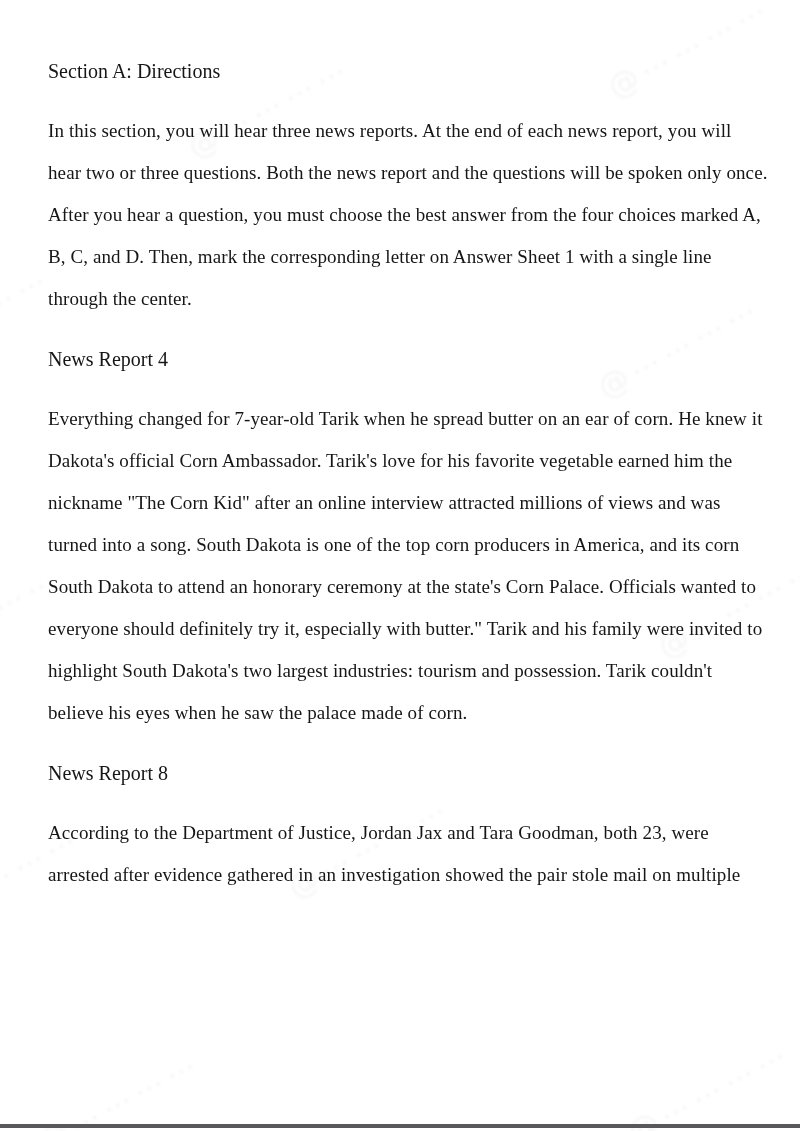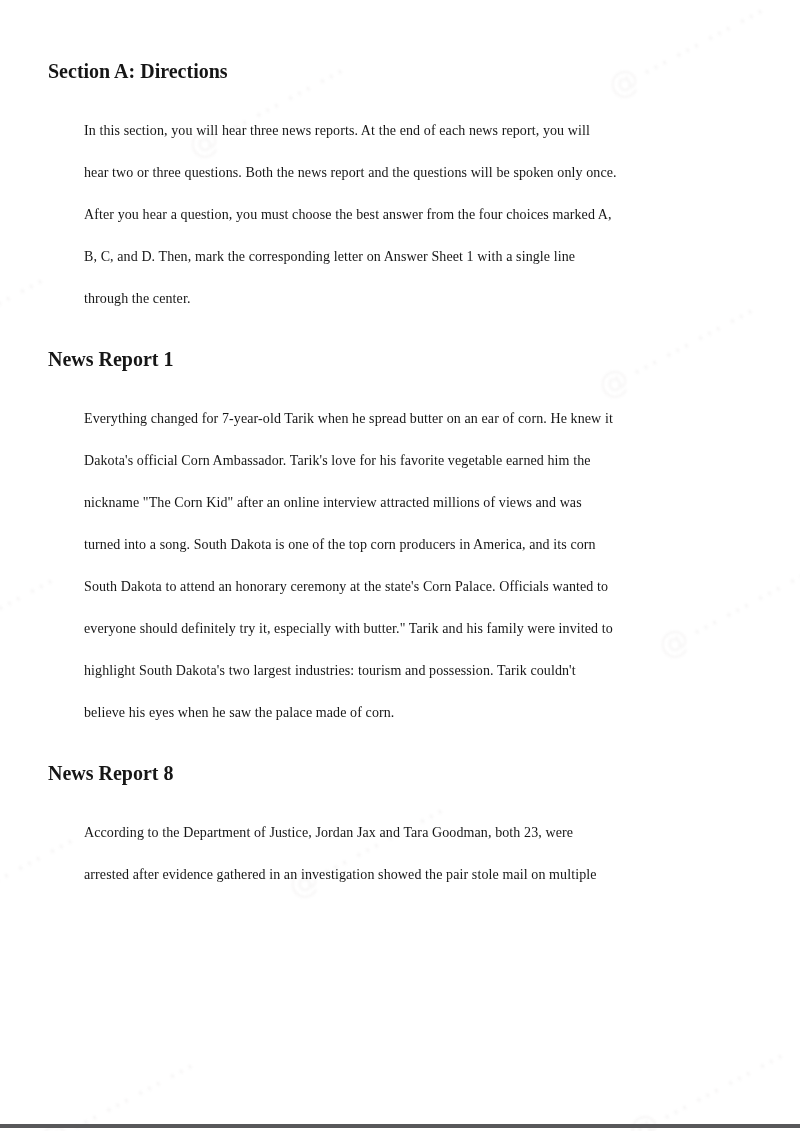--- a/index.html
+++ b/index.html
@@ -17,26 +17,26 @@
     color: #161616;
   }
   #doc {
     position: absolute;
     top: 50px;
     left: 48px;
     width: 724px;
   }
   .block { margin: 0 0 18px 0; }
   .heading {
-    font-weight: bold;
+    font-weight: normal;
     font-size: 20px;
     line-height: 42px;
     white-space: nowrap;
   }
-  .paragraph { font-size: 14px; margin-left: 36px; }
+  .paragraph { font-size: 19px; }
   .line {
     line-height: 42px;
     white-space: nowrap;
     letter-spacing: 0.1px;
   }
   .watermark {
     position: absolute;
     font-family: "DejaVu Sans", sans-serif;
     font-size: 30px;
     letter-spacing: 6px;
@@ -74,21 +74,21 @@
 
   <div id="doc">
       <div class="block heading">Section A: Directions</div>
       <div class="block paragraph">
         <div class="line">In this section, you will hear three news reports. At the end of each news report, you will</div>
         <div class="line">hear two or three questions. Both the news report and the questions will be spoken only once.</div>
         <div class="line">After you hear a question, you must choose the best answer from the four choices marked A,</div>
         <div class="line">B, C, and D. Then, mark the corresponding letter on Answer Sheet 1 with a single line</div>
         <div class="line">through the center.</div>
       </div>
-      <div class="block heading">News Report 1</div>
+      <div class="block heading">News Report 4</div>
       <div class="block paragraph">
         <div class="line">Everything changed for 7-year-old Tarik when he spread butter on an ear of corn. He knew it</div>
         <div class="line">Dakota's official Corn Ambassador. Tarik's love for his favorite vegetable earned him the</div>
         <div class="line">nickname "The Corn Kid" after an online interview attracted millions of views and was</div>
         <div class="line">turned into a song. South Dakota is one of the top corn producers in America, and its corn</div>
         <div class="line">South Dakota to attend an honorary ceremony at the state's Corn Palace. Officials wanted to</div>
         <div class="line">everyone should definitely try it, especially with butter." Tarik and his family were invited to</div>
         <div class="line">highlight South Dakota's two largest industries: tourism and possession. Tarik couldn't</div>
         <div class="line">believe his eyes when he saw the palace made of corn.</div>
       </div>

